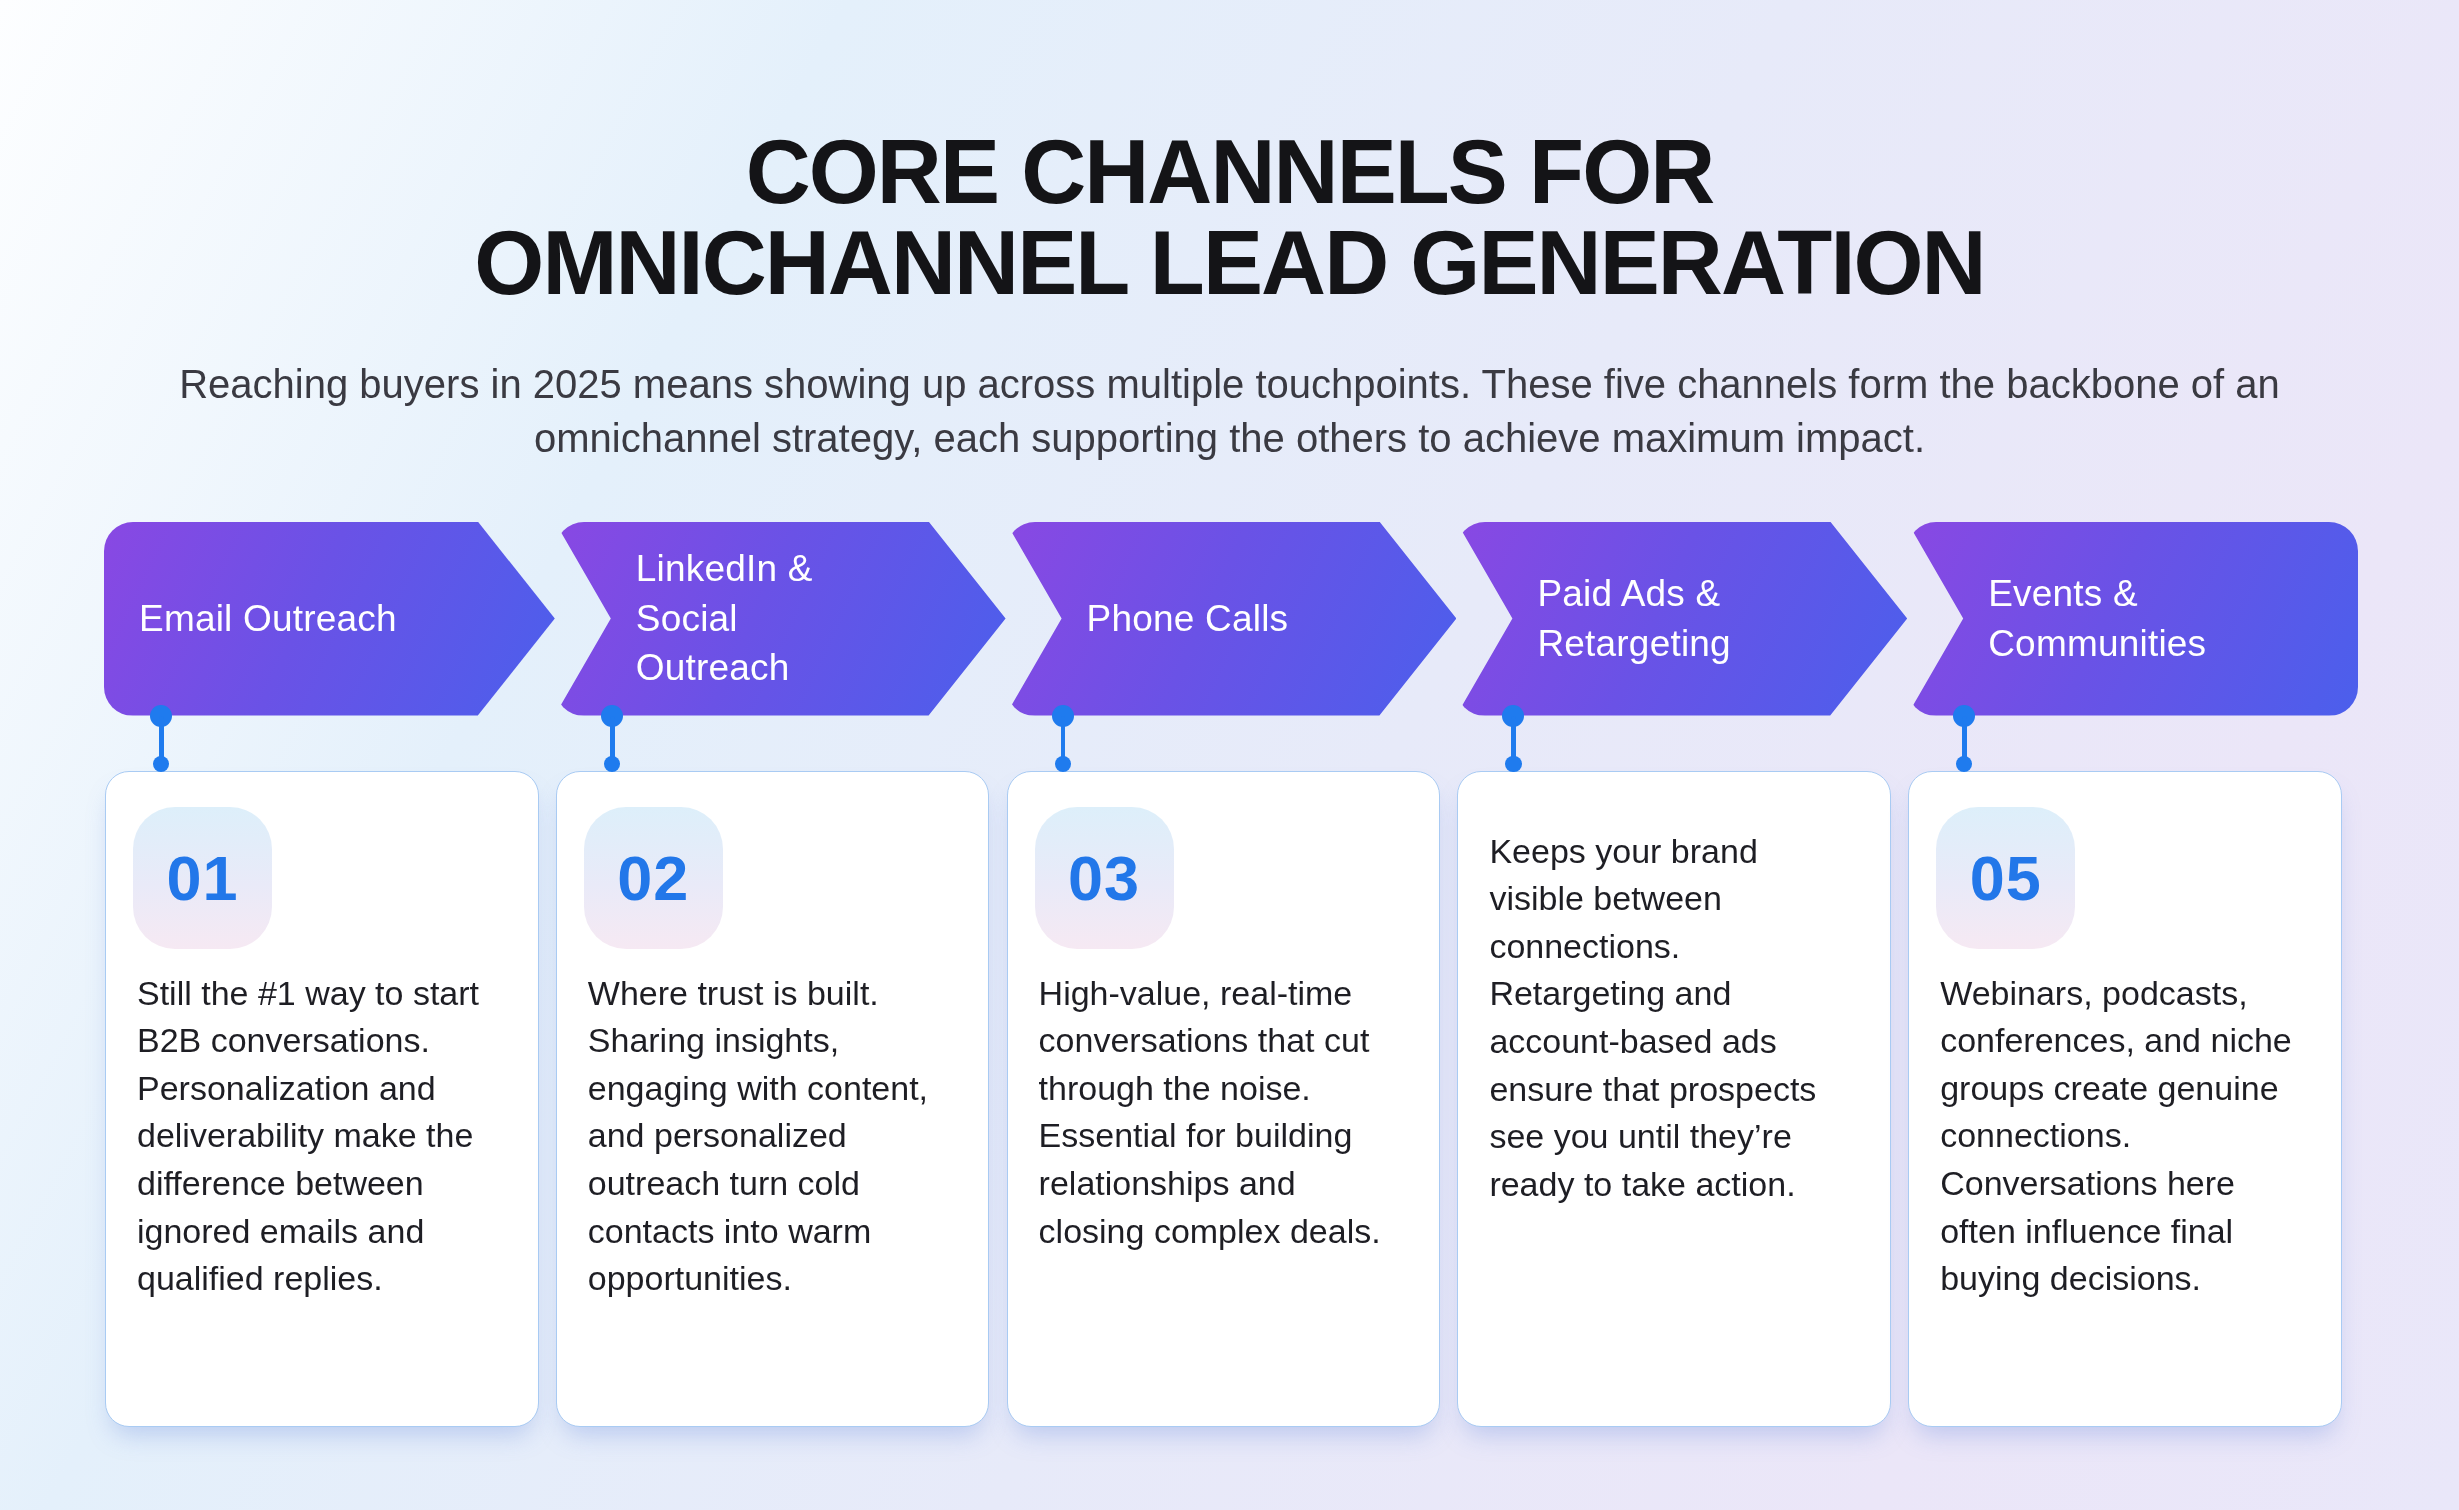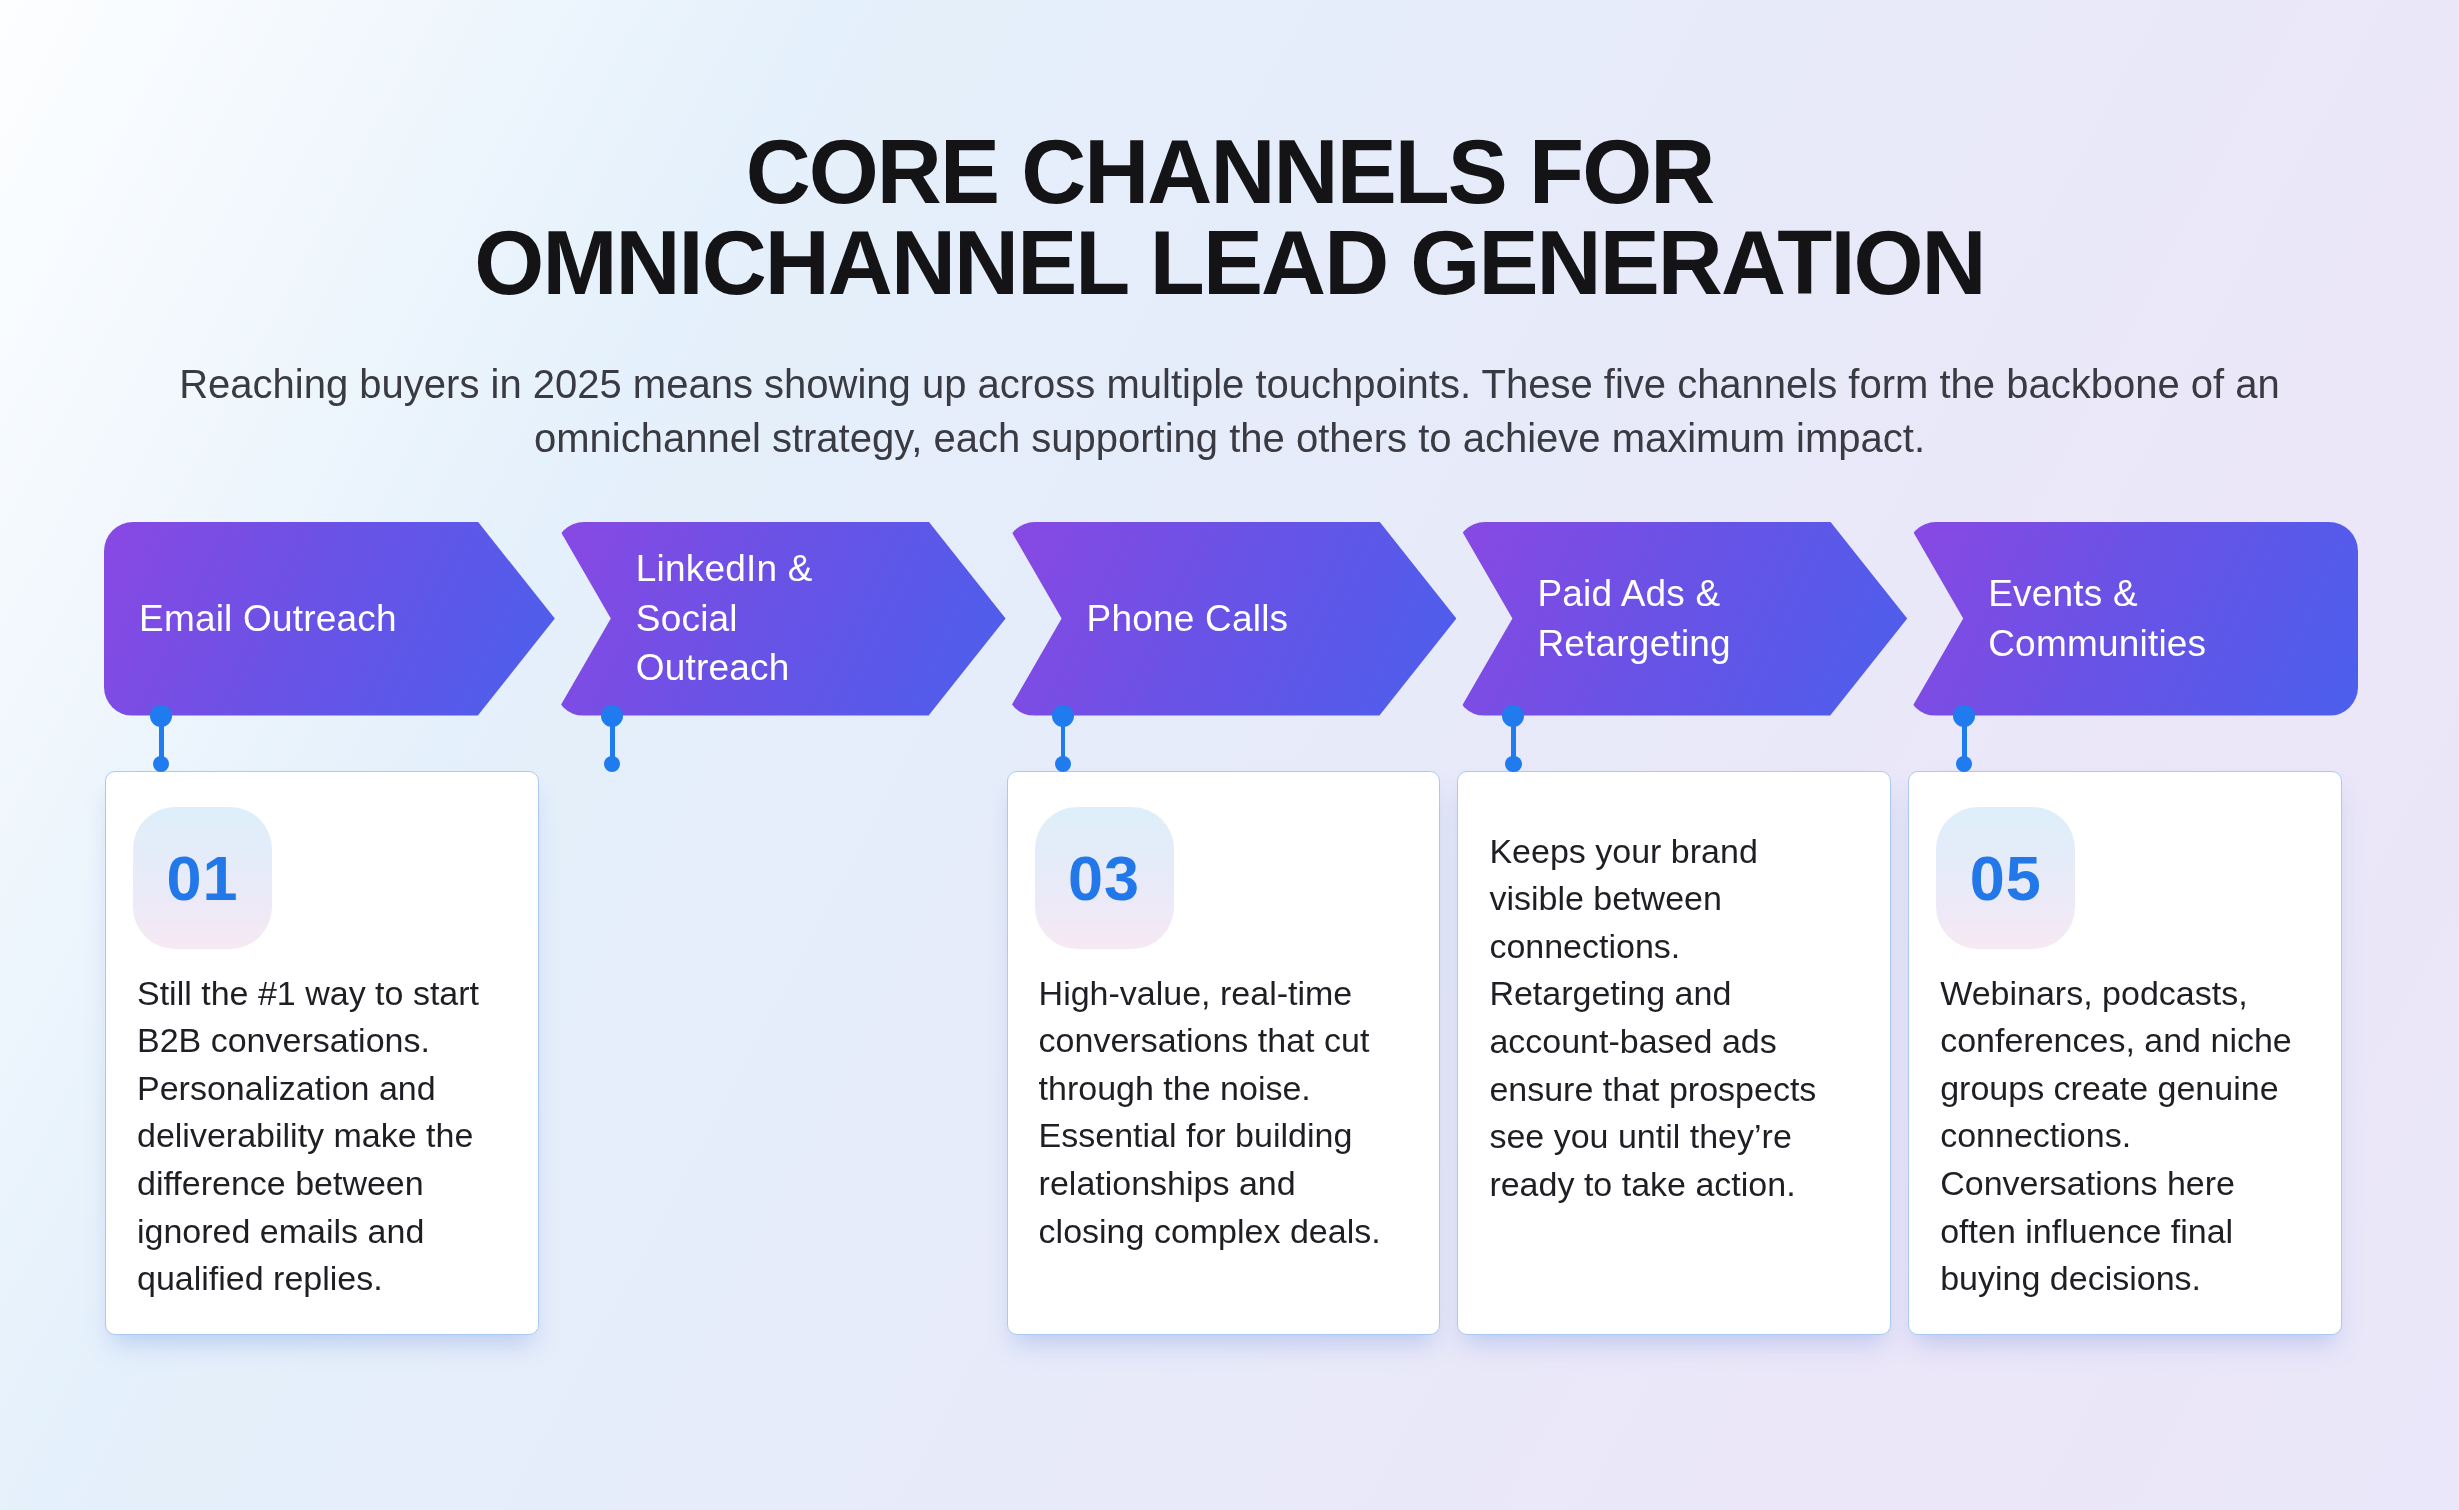--- a/index.html
+++ b/index.html
@@ -74,24 +74,24 @@
     background:var(--connector-blue,#1F7BEE);
   }
   .connector .dot-bottom{
     position:absolute;left:49px;top:40px;width:16.3px;height:16.3px;border-radius:50%;
     background:var(--connector-blue,#1F7BEE);
   }
   
   .card{
     box-sizing:border-box;
     margin:0 16.3px 0 1px;
-    height:564px;
+    height:656px;
     background:#FFFFFF;
     border:1.9px solid var(--card-border,#A9CBF3);
-    border-radius:10px;
+    border-radius:24px;
     box-shadow:0 15.4px 25px -7.7px rgba(110,140,220,0.35);
     padding:35px 29px 29px 27px;
   }
   .badge{
     width:139px;height:142px;
     border-radius:42px;
     background:linear-gradient(180deg,#DDEFFA 0%,#E9EAF8 55%,#F6E9F3 100%);
     display:flex;align-items:center;justify-content:center;
   }
   .badge span{
@@ -141,20 +141,26 @@
     <div class="col">
       <div class="arrow mid">
         <span>LinkedIn &amp; Social
 Outreach</span>
       </div>
       <div class="connector">
         <span class="dot-top"></span>
         <span class="stem"></span>
         <span class="dot-bottom"></span>
       </div>
+      <div class="card">
+        <div class="badge">
+          <span>02</span>
+        </div>
+        <p>Where trust is built. Sharing insights, engaging with content, and personalized outreach turn cold contacts into warm opportunities.</p>
+      </div>
     </div>
 
     <div class="col">
       <div class="arrow mid">
         <span>Phone Calls</span>
       </div>
       <div class="connector">
         <span class="dot-top"></span>
         <span class="stem"></span>
         <span class="dot-bottom"></span>

